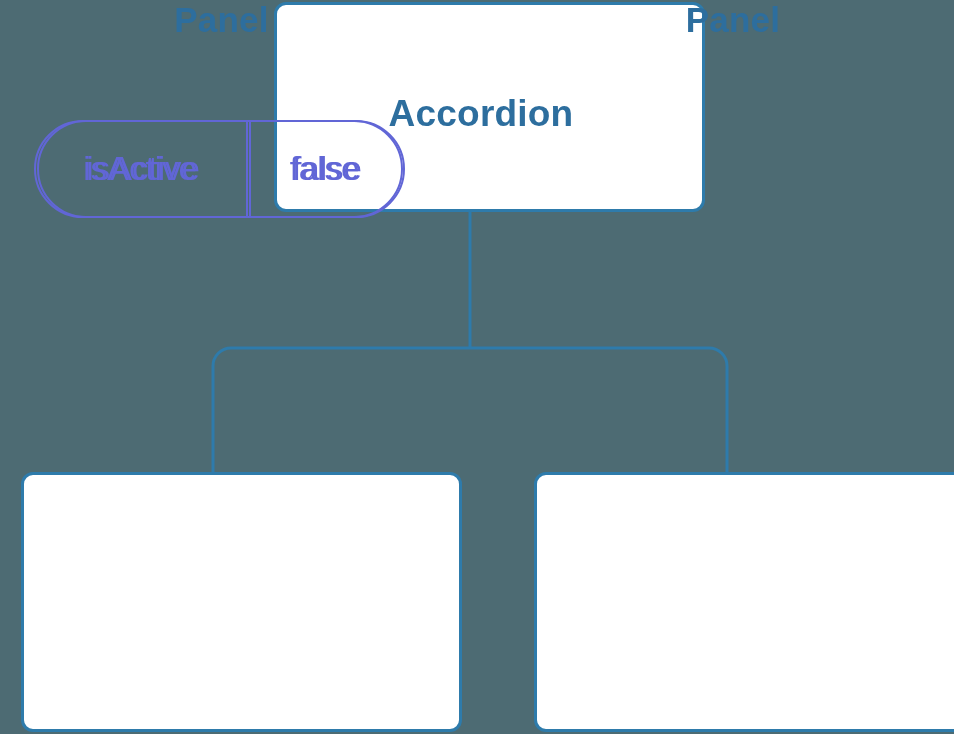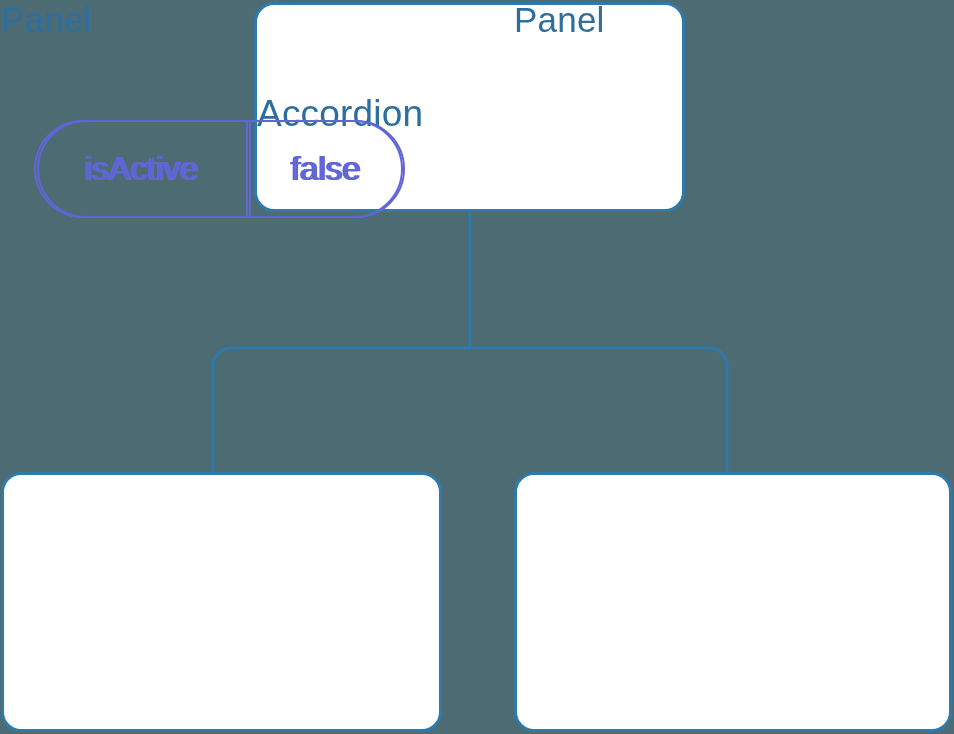--- a/index.html
+++ b/index.html
@@ -30,22 +30,23 @@
     width: 954px;
     height: 734px;
     pointer-events: none;
   }
 
   
   .node-box {
     position: absolute;
     background: #ffffff;
     border: 3px solid #2e7bab;
-    border-radius: 20px;
+    border-radius: 12px;
     box-sizing: border-box;
+    margin-left: 20px;
   }
 
   #node-accordion {
     left: 254px;
     top: 2px;
     width: 431px;
     height: 210px;
   }
 
   #node-panel-0 {
@@ -59,23 +60,24 @@
     left: 514px;
     top: 472px;
     width: 438px;
     height: 260px;
   }
 
   .node-title {
     position: absolute;
     left: 0;
     right: 17px;
+    text-align: center;
     color: #2d6e9e;
     font-size: 35px;
-    font-weight: 400;
+    font-weight: 700;
     letter-spacing: 0.2px;
     white-space: nowrap;
   }
 
   #node-accordion .node-title {
     top: 88px;
     font-size: 37px;
   }
 
   

